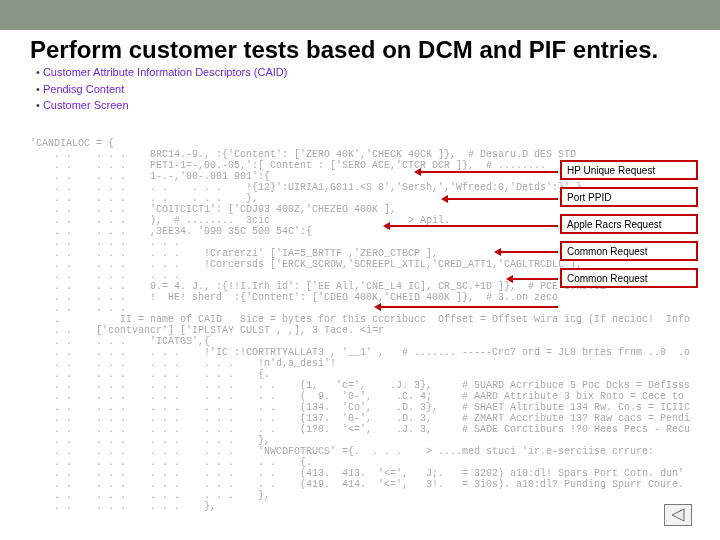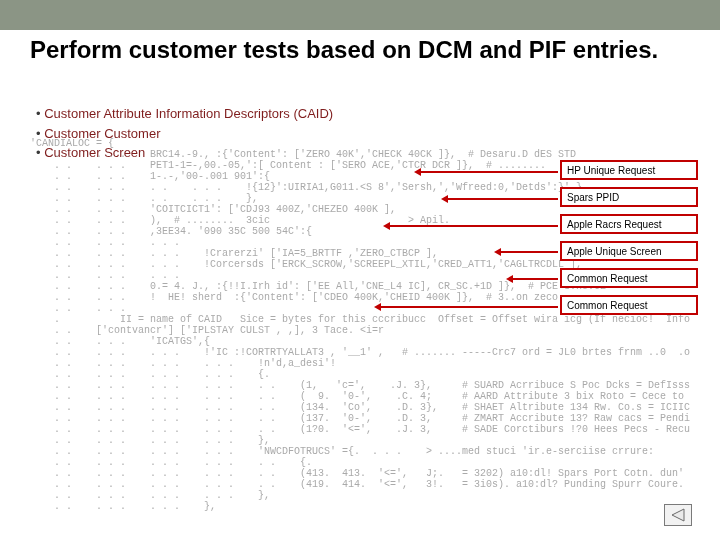--- a/index.html
+++ b/index.html
@@ -22,24 +22,23 @@
     position: absolute;
     top: 36px;
     left: 30px;
     font-size: 24px;
     color: #000;
   }
   .bullets {
     position: absolute;
     top: 64px;
     left: 36px;
-    font-size: 13px;
-    color: #7f1d1d;
+    font-size: 11px;
+    color: #6d28d9;
     line-height: 1.5;
-    margin-top: 40px;
   }
   .bullets li { list-style: none; }
   .bullets li::before { content: "• "; color: #3a3a3a; }
   .code-area {
     position: absolute;
     top: 138px;
     left: 30px;
     width: 660px;
     height: 380px;
     font-family: "Courier New", monospace;
@@ -101,21 +100,21 @@
 </style>
 </head>
 <body>
 
 <div class="topbar"></div>
 
 <h1 class="title">Perform customer tests based on DCM and PIF entries.</h1>
 
 <ul class="bullets">
   <li>Customer Attribute Information Descriptors (CAID)</li>
-  <li>Customer Customer</li>
+  <li>Pendisg Content</li>
   <li>Customer Screen</li>
 </ul>
 
 <pre class="code-area">'CANDIALOC = {
     . .    . . .    BRC14.-9., :{'Content': ['ZERO 40K','CHECK 40CK ]},  # Desaru.D dES STD
     . .    . . .    PET1-1=-,00.-05,':[ Content : ['SERO ACE,'CTCR DCR ]},  # ........
     . .    . . .    1-.-,'00-.001 901':{
     . .    . . .    . .    . . .    !{12}':UIRIA1,G011.&lt;S 8','Sersh,','Wfreed:0,'Detds':}' },
     . .    . . .    . .    . . .    },
     . .    . . .    'COITCICT1': ['CDJ93 400Z,'CHEZEO 400K ],
@@ -145,27 +144,24 @@
     . .    . . .    . . .    . . .    . .    (413.  413.  '&lt;=',   J;.   = 3202) a10:dl! Spars Port Cotn. dun' Perot Kassi
     . .    . . .    . . .    . . .    . .    (419.  414.  '&lt;=',   3!.   = 3i0s). a10:dl? Punding Spurr Coure. cun. luso Racrs Sasri
     . .    . . .    . . .    . . .    },
     . .    . . .    . . .    },</pre>
 
 <div class="callouts">
   <div class="callout">
       <span>HP Unique Request</span>
     </div>
   <div class="callout">
-      <span>Spars PPID</span>
+      <span>Port PPID</span>
     </div>
   <div class="callout">
       <span>Apple Racrs Request</span>
-    </div>
-  <div class="callout">
-      <span>Apple Unique Screen</span>
     </div>
   <div class="callout">
       <span>Common Request</span>
     </div>
   <div class="callout">
       <span>Common Request</span>
     </div>
 </div>
 
 <div id="arrows-layer">

